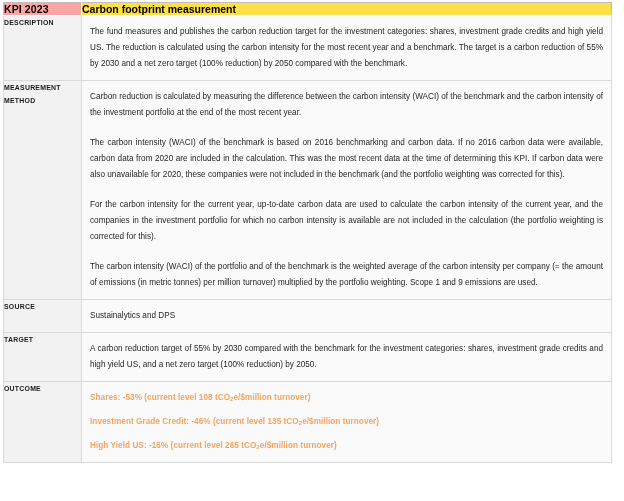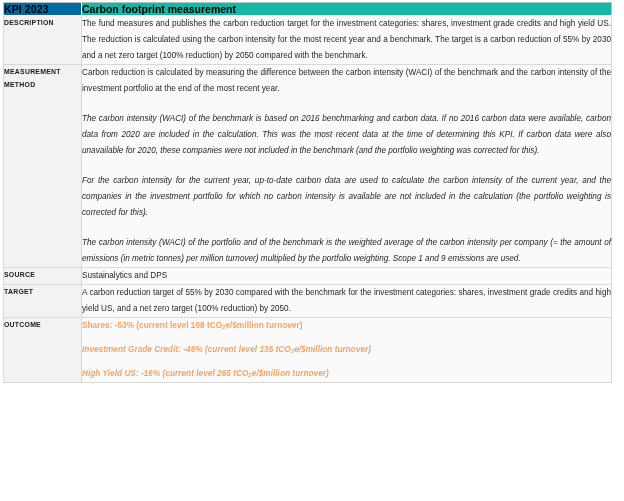--- a/index.html
+++ b/index.html
@@ -24,32 +24,32 @@
     table-layout: fixed;
   }
 
   #kpi-sheet td {
     vertical-align: top;
     padding: 0;
   }
 
   
   .hdr-kpi {
-    background: #0369a1;
+    background: #fca5a5;
     border: 1px solid #ffffff;
     border-left: 1px solid #bfbfbf;
     border-top: 1px solid #bfbfbf;
     padding: 5px 0 5px 9px;
     font-size: 10.5px;
     font-weight: bold;
     color: #000000;
     letter-spacing: .1px;
   }
   .hdr-title {
-    background: #14b8a6;
+    background: #fde047;
     border: 1px solid #ffffff;
     border-right: 1px solid #bfbfbf;
     border-top: 1px solid #bfbfbf;
     padding: 5px 8px 5px 9px;
     font-size: 10.5px;
     font-weight: bold;
     color: #000000;
   }
 
   
@@ -71,25 +71,24 @@
     border: 1px solid #d9d9d9;
     border-top: none;
     border-left: none;
     padding: 9px 11px 9px 11px;
     font-size: 8.2px;
     line-height: 1.95;
     text-align: justify;
     color: #262626;
   }
   .val p {
-    margin: 0;
+    margin: 8px;
   }
   .val p + p {
     margin-top: 14px;
-    font-style: italic;
   }
   .nojust {
     text-align: left;
   }
 
   .outcome-line {
     color: #f4a460;
     font-weight: bold;
     text-align: left;
     letter-spacing: .05px;

